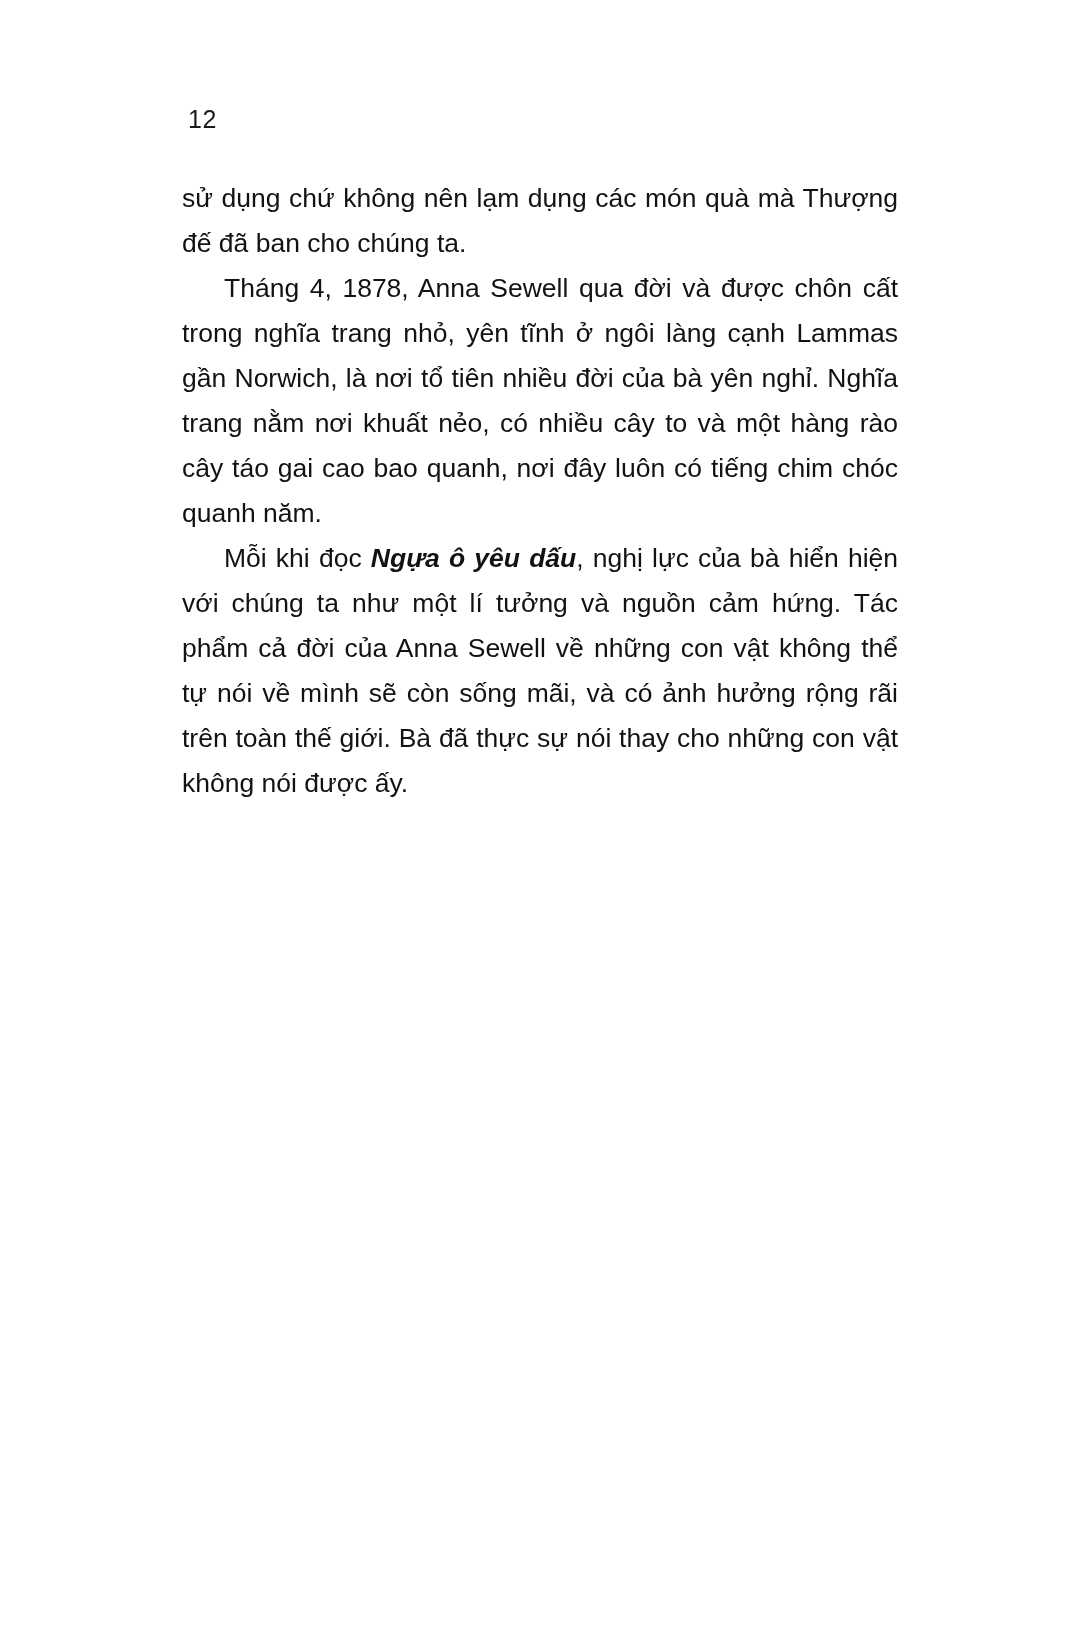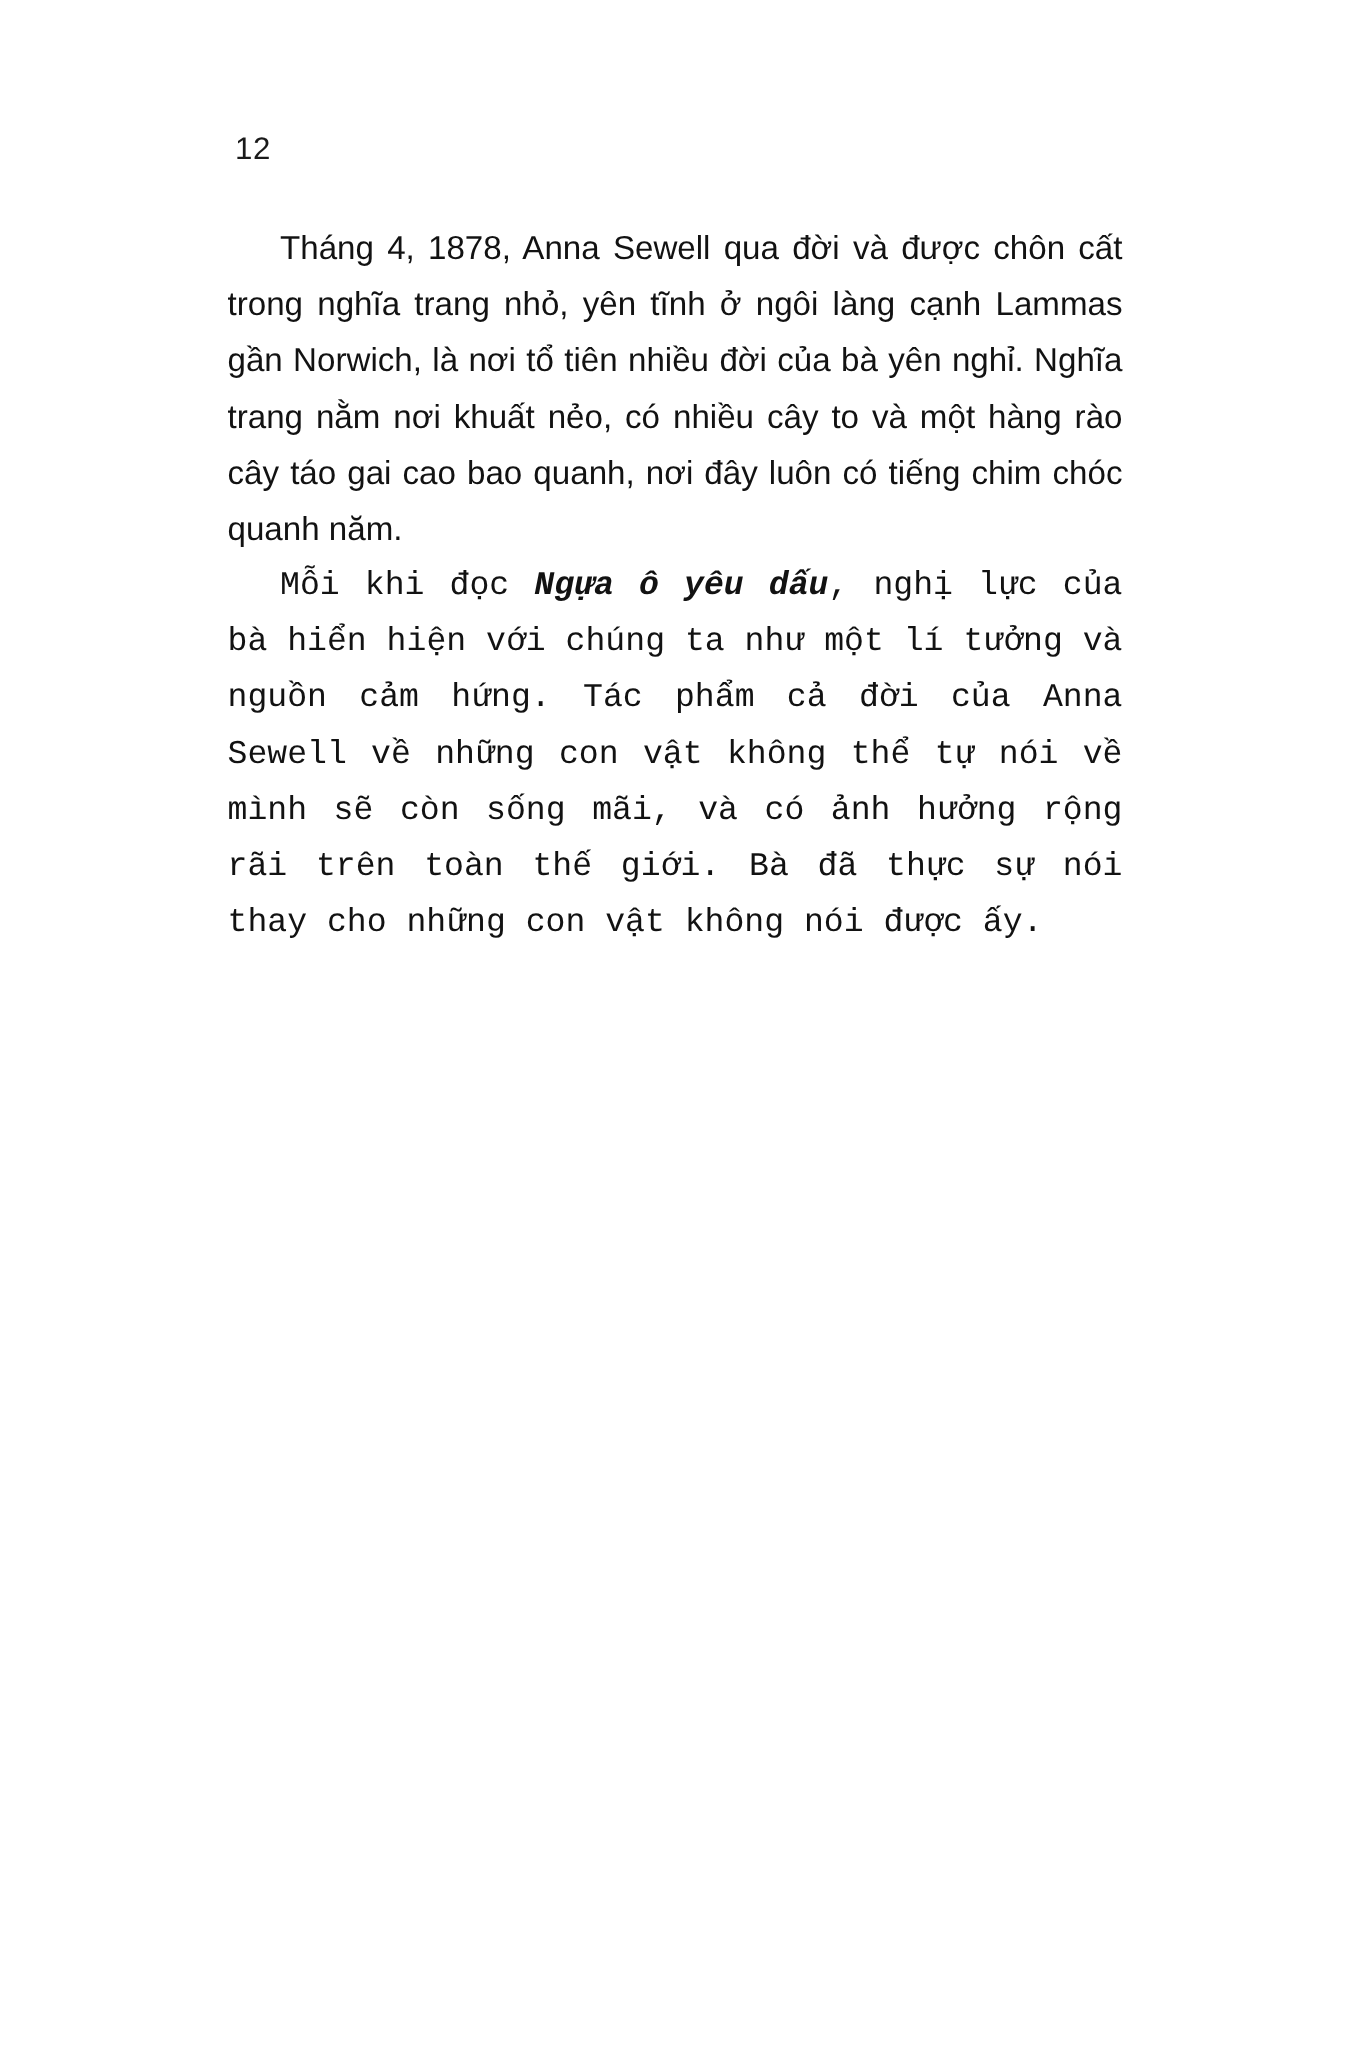--- a/index.html
+++ b/index.html
@@ -37,41 +37,41 @@
     color: #121212;
   }
   .body-text p {
     margin: 0;
   }
   .body-text p.indent {
     text-indent: 42px;
   }
   .body-text p:last-child {
     text-align: left;
-    font-family: Liberation Mono, monospace;
   }
   .title-italic {
     font-style: italic;
     font-weight: bold;
   }
   
   .body-text p.force-justify {
     text-align: justify;
     text-align-last: left;
   }
 </style>
 </head>
 <body>
 
 <div class="page">
 
   <div class="page-number">12</div>
 
   <div class="body-text">
 
+    <p class="force-justify">sử dụng chứ không nên lạm dụng các món quà mà Thượng đế đã ban cho chúng ta.</p>
 
 
     <p class="indent force-justify">Tháng 4, 1878, Anna Sewell qua đời và được chôn cất trong nghĩa trang nhỏ, yên tĩnh ở ngôi làng cạnh Lammas gần Norwich, là nơi tổ tiên nhiều đời của bà yên nghỉ. Nghĩa trang nằm nơi khuất nẻo, có nhiều cây to và một hàng rào cây táo gai cao bao quanh, nơi đây luôn có tiếng chim chóc quanh năm.</p>
 
     <p class="indent force-justify"><span>Mỗi khi đọc </span><span class="title-italic">Ngựa ô yêu dấu</span><span>, nghị lực của bà hiển hiện với chúng ta như một lí tưởng và nguồn cảm hứng. Tác phẩm cả đời của Anna Sewell về những con vật không thể tự nói về mình sẽ còn sống mãi, và có ảnh hưởng rộng rãi trên toàn thế giới. Bà đã thực sự nói thay cho những con vật không nói được ấy.</span></p>
 
   </div>
 </div>
 
 </body></html>

